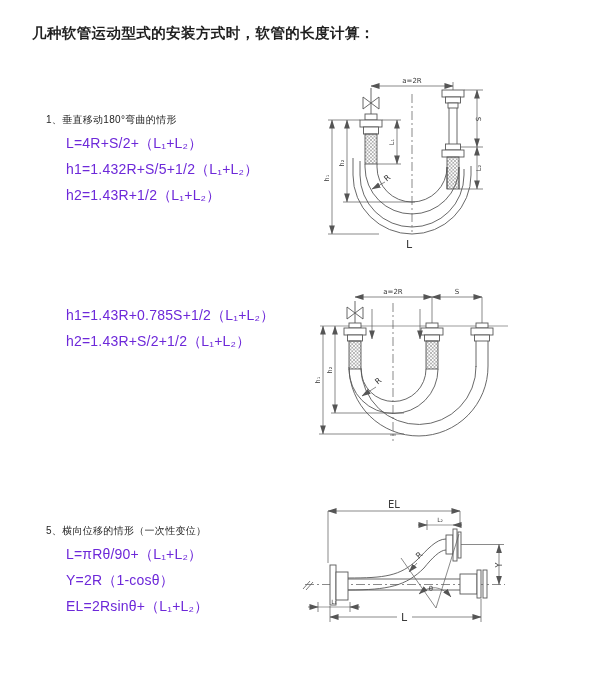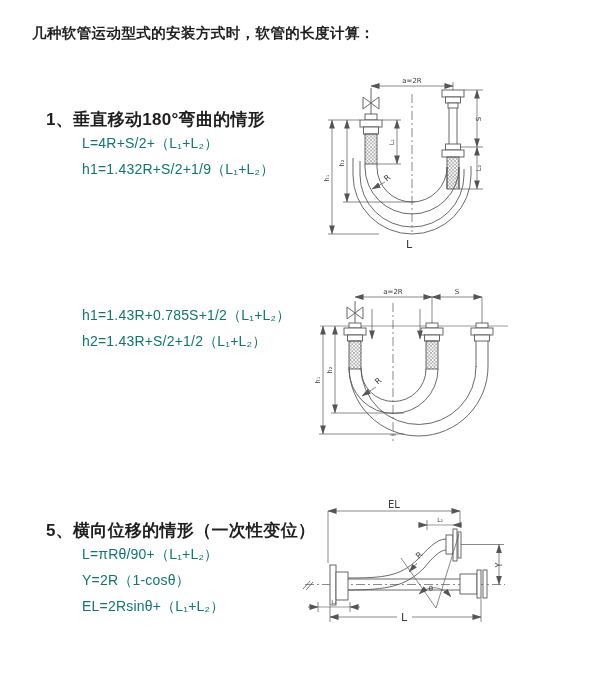--- a/index.html
+++ b/index.html
@@ -2,39 +2,40 @@
 <html><head>
 <meta charset="utf-8">
 <style>
   html,body { margin:0; padding:0; background:#fff; }
   body { width:600px; height:675px; font-family:"Liberation Sans","DejaVu Sans",sans-serif; }
   .page { position:relative; width:600px; height:675px; background:#ffffff; overflow:hidden; }
   .title { position:absolute; left:32px; top:24px; font-size:14.5px; font-weight:700;
            color:#1f1f1f; letter-spacing:0.4px; white-space:nowrap; }
   .sec { position:absolute; left:46px; color:#1f1f1f; white-space:nowrap; }
   .sec-1 { top:110px; } .sec-2 { top:302px; } .sec-3 { top:521px; }
-  .heading { font-size:17px; font-weight:700; line-height:20px; letter-spacing:0.3px; }
-  .formula { margin-left:36px; font-size:14px; line-height:26px; color:#0f766e; letter-spacing:0.2px; }
+  .heading { font-size:10px; font-weight:400; line-height:20px; letter-spacing:0.3px; }
+  .formula { margin-left:20px; font-size:14px; line-height:26px; color:#6d28d9; letter-spacing:0.2px; }
   svg.diag { position:absolute; overflow:visible; }
   #svg1 { left:315px; top:70px; }
   #svg2 { left:312px; top:283px; }
   #svg3 { left:300px; top:498px; }
   svg text { font-family:"DejaVu Sans","Liberation Sans",sans-serif; fill:#3a3a3a; stroke:none; }
 </style>
 </head>
 <body>
 
 <div class="page">
 
   <div class="title">几种软管运动型式的安装方式时，软管的长度计算：</div>
 
   <section class="sec sec-1">
     <div class="heading">1、垂直移动180°弯曲的情形</div>
     <div class="formula">L=4R+S/2+（L₁+L₂）</div>
-    <div class="formula">h1=1.432R+S/2+1/9（L₁+L₂）</div>
+    <div class="formula">h1=1.432R+S/5+1/2（L₁+L₂）</div>
+    <div class="formula">h2=1.43R+1/2（L₁+L₂）</div>
   </section>
 
   <section class="sec sec-2">
     <div class="formula">h1=1.43R+0.785S+1/2（L₁+L₂）</div>
     <div class="formula">h2=1.43R+S/2+1/2（L₁+L₂）</div>
   </section>
 
   <section class="sec sec-3">
     <div class="heading">5、横向位移的情形（一次性变位）</div>
     <div class="formula">L=πRθ/90+（L₁+L₂）</div>

